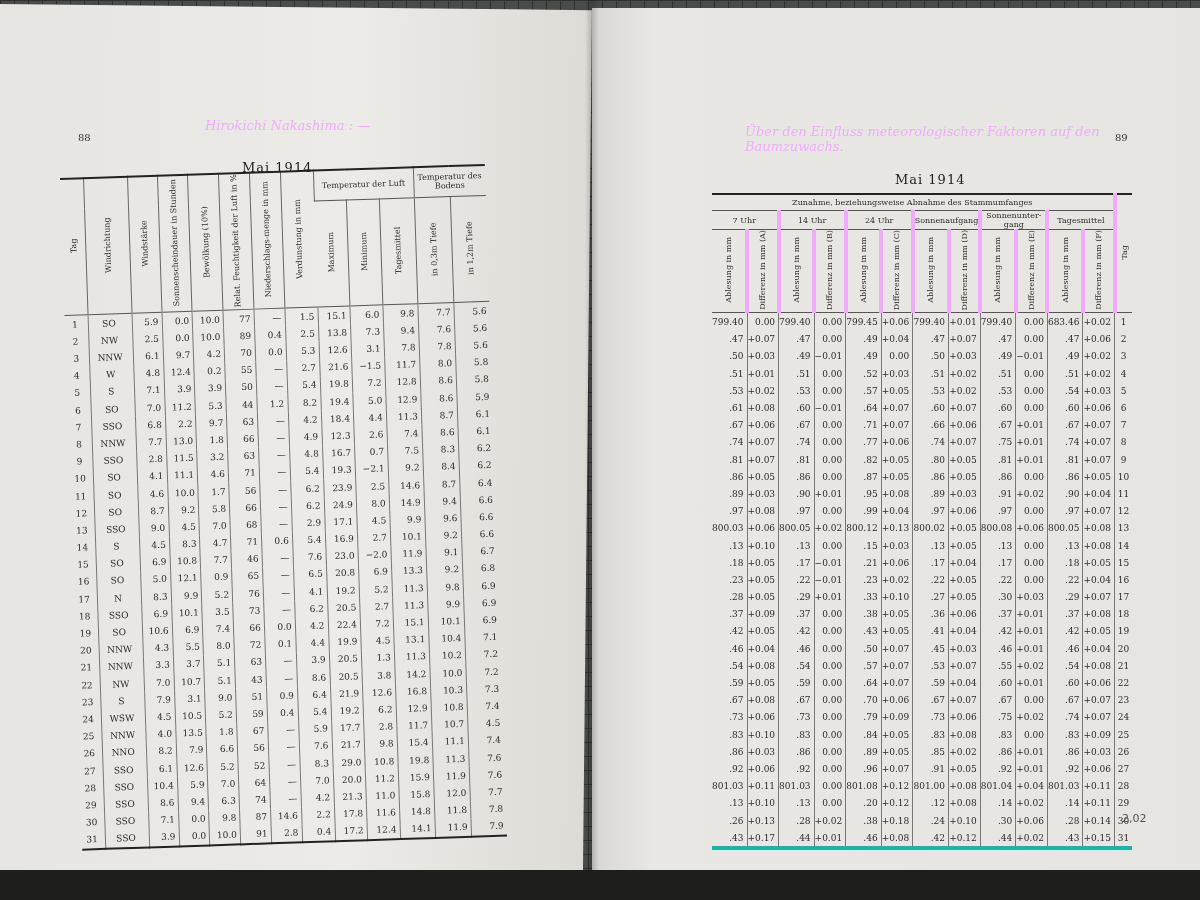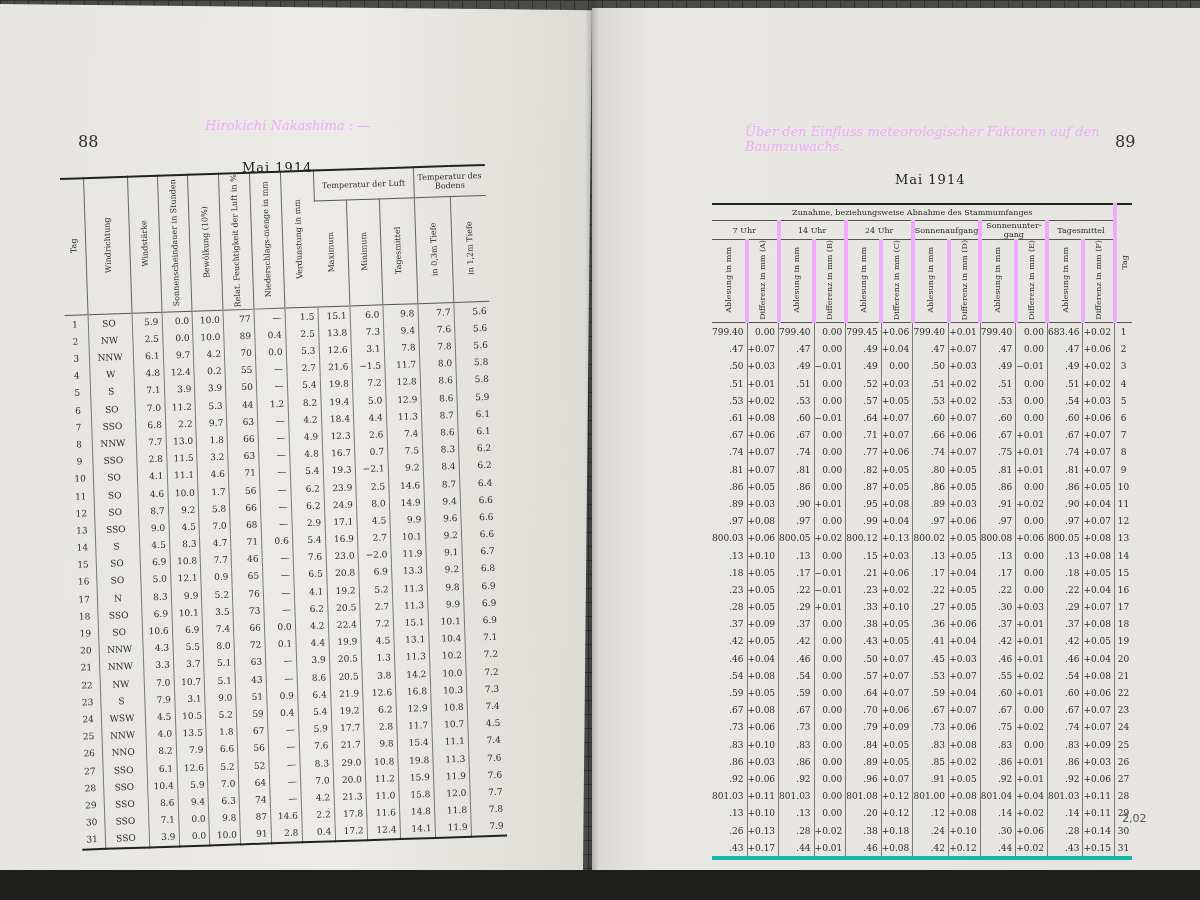--- a/index.html
+++ b/index.html
@@ -7,38 +7,38 @@
   .grid-bg{position:absolute;left:0;top:0;width:1200px;height:900px;
     background-color:#4a4c4a;
     background-image:linear-gradient(#2f302f 1px,transparent 1px),linear-gradient(90deg,#2f302f 1px,transparent 1px);
     background-size:14px 14px;}
   .page{position:absolute;background:#e9e8e4;}
   .page-left{left:0;top:4px;width:592px;height:880px;background:linear-gradient(90deg,#e6e5e1 0%,#ecebe7 60%,#dcdbd6 100%);transform:rotate(0.6deg);transform-origin:0 0;}
   .page-right{left:592px;top:8px;width:608px;height:862px;background:linear-gradient(90deg,#d8d7d3 0%,#e8e7e3 10%,#e6e5e1 100%);}
   .gutter{position:absolute;left:585px;top:0;width:14px;height:900px;background:linear-gradient(90deg,rgba(0,0,0,0) 0%,rgba(0,0,0,0.18) 50%,rgba(0,0,0,0) 100%);}
   .bottom-shadow{position:absolute;left:0;top:870px;width:1200px;height:30px;background:#1e1e1d;}
 
-  .page-num{position:absolute;font-size:16px;color:#333;}
+  .page-num{position:absolute;font-size:10px;color:#333;}
   .running-head{position:absolute;font-style:italic;font-size:13px;color:#f0abfc;}
   .table-title{position:absolute;font-size:13px;color:#222;letter-spacing:1px;}
   .hand-note{position:absolute;font-family:"DejaVu Sans",sans-serif;font-size:11px;color:#555;}
 
   table{border-collapse:collapse;position:absolute;font-size:9px;}
   td,th{padding:0;text-align:right;color:#2b2b2b;font-weight:normal;}
   .tbl-left{left:60px;top:178px;width:425px;border-top:2px solid #222;transform:rotate(-1.9deg);transform-origin:0 0;}
   .tbl-left th{border-left:1px solid #666;border-bottom:1px solid #555;vertical-align:middle;text-align:center;font-size:8px;}
   .tbl-left th:first-child{border-left:none;}
   .tbl-left td{border-left:1px solid #777;height:17.2px;padding-right:3px;}
   .tbl-left td:first-child{border-left:none;text-align:center;}
   .tbl-left td.wind{text-align:center;}
   .tbl-left tbody{border-bottom:2px solid #222;}
   .vert{writing-mode:vertical-rl;transform:rotate(180deg);display:inline-block;white-space:nowrap;line-height:1.15;}
   .th-tall{height:88px;}
 
-  .tbl-right{left:712px;top:203px;width:420px;border-top:2px solid #222;}
+  .tbl-right{left:712px;top:193px;width:420px;border-top:2px solid #222;}
   .tbl-right th{border-left:4px solid #f0abfc;border-bottom:1px solid #555;text-align:center;font-size:8px;height:15px;}
   .tbl-right th.first{border-left:none;}
   .tbl-right td{border-left:1px solid #777;height:17.2px;padding-right:3px;font-size:9px;}
   .tbl-right td.first{border-left:none;}
   .tbl-right td.tag{text-align:center;padding-right:0;}
   .tbl-right tbody{border-bottom:4px solid #14b8a6;}
   .tbl-right .sub{height:66px;}
 </style>
 </head>
 <body>

